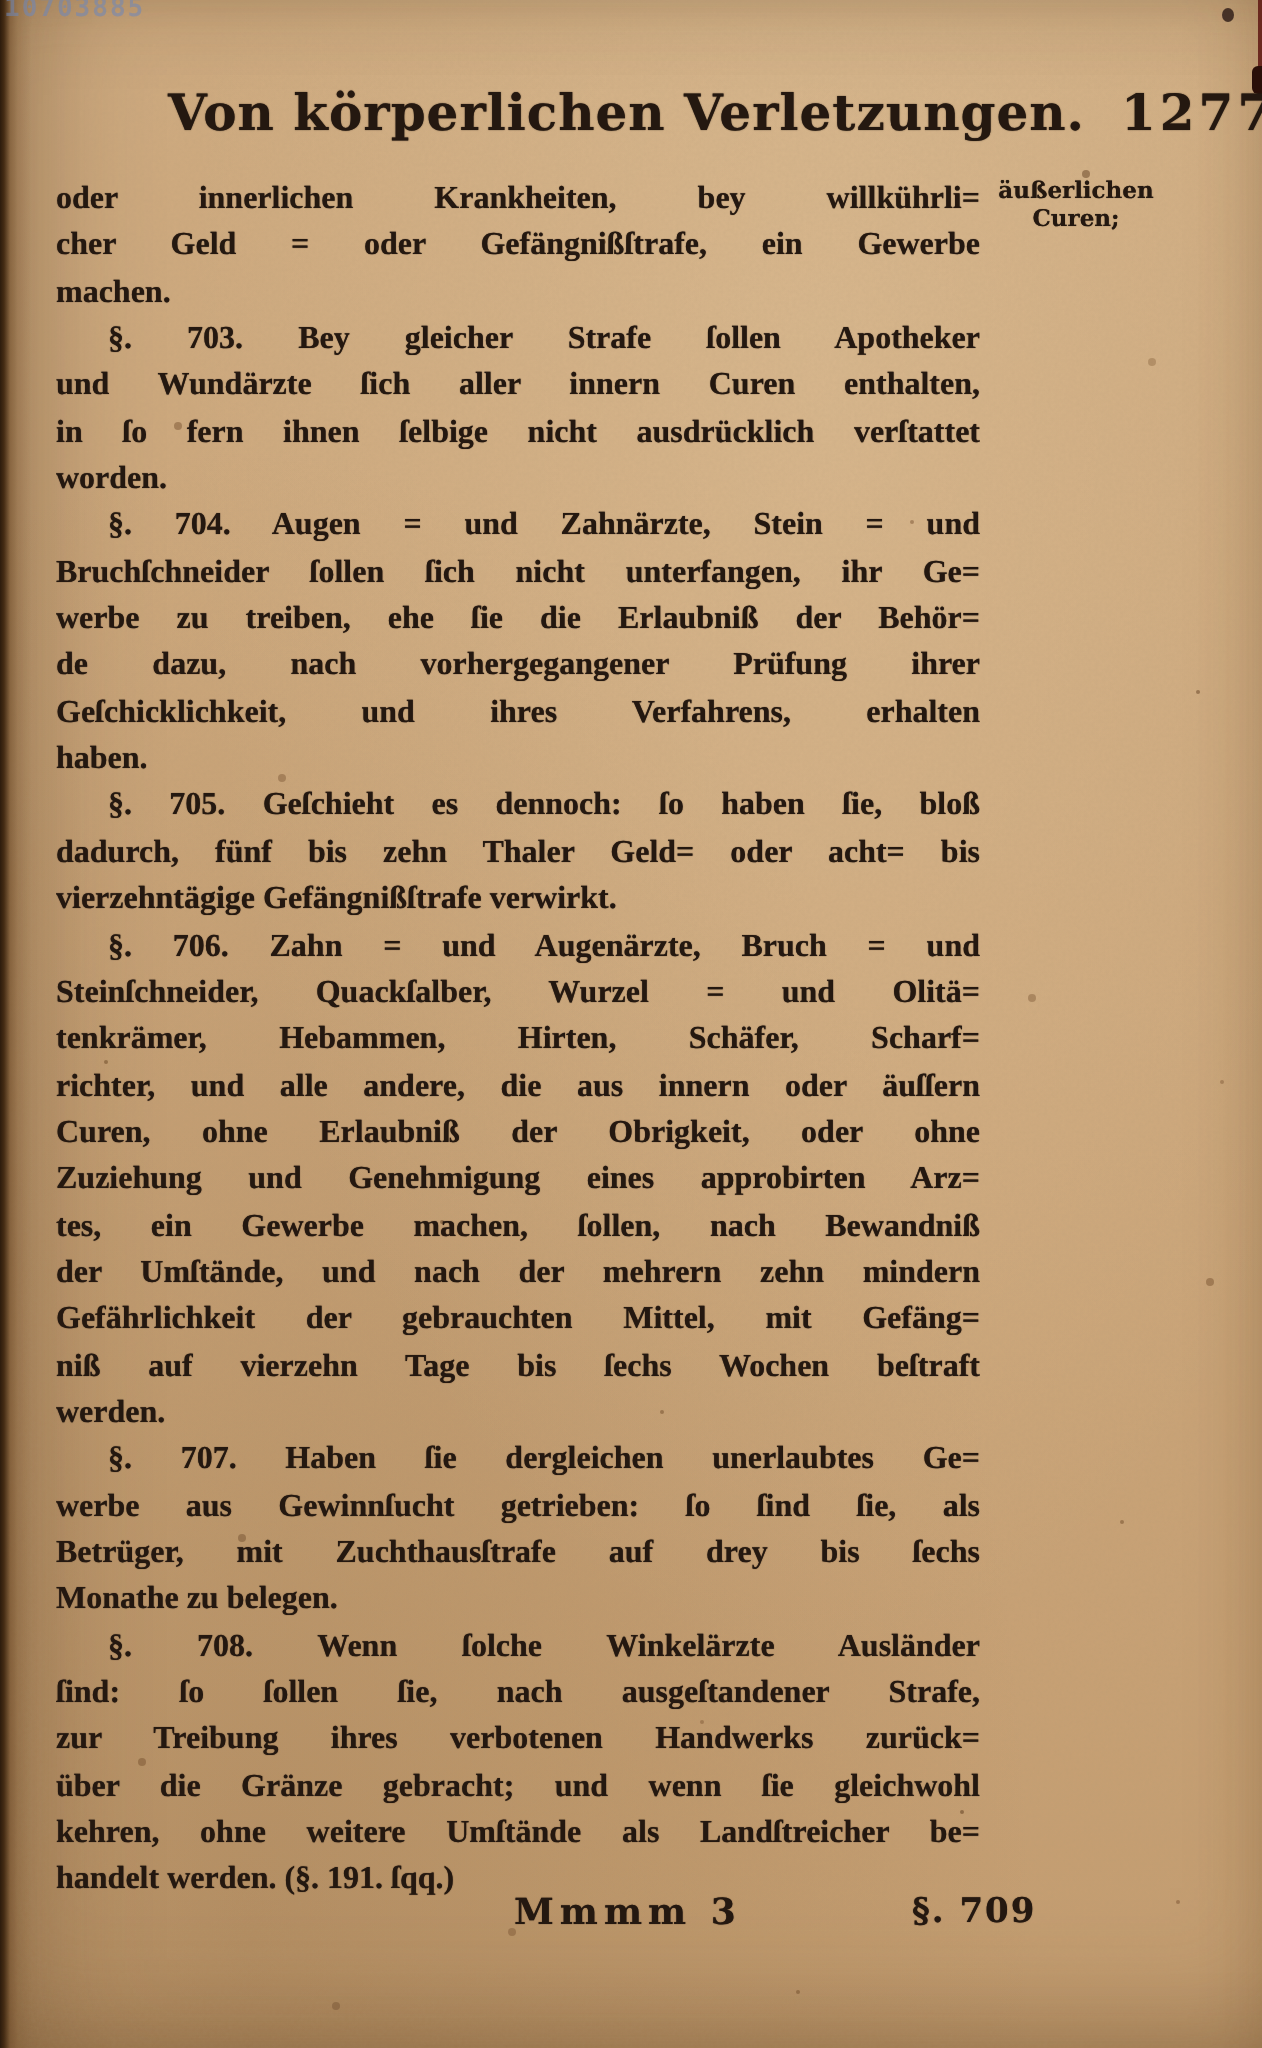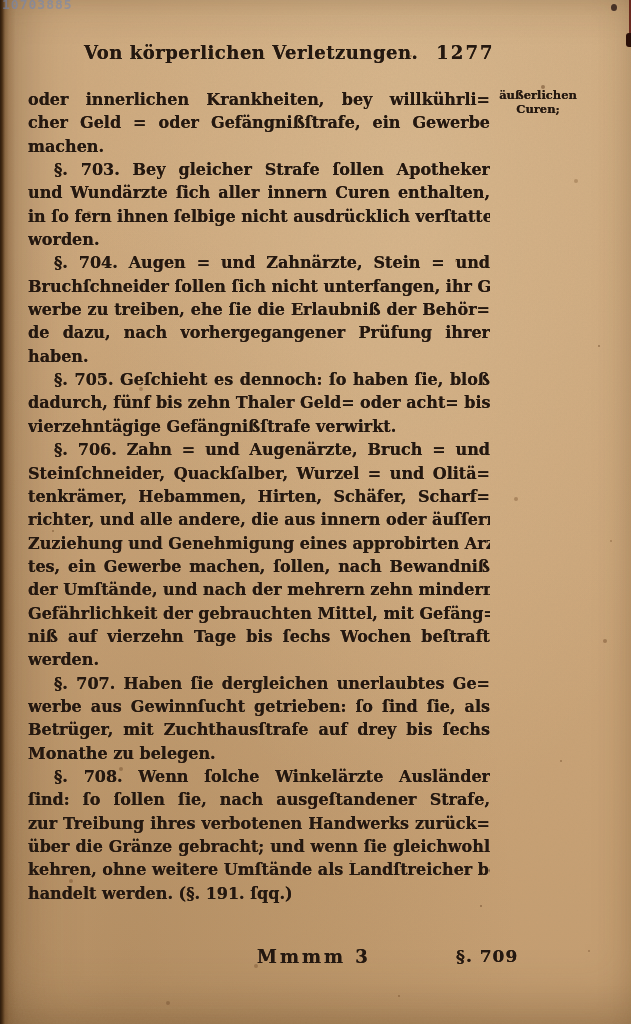--- a/index.html
+++ b/index.html
@@ -42,29 +42,29 @@
   .edge-right-line{position:absolute;right:0;top:0;width:2px;height:46px;
     background:#5d1612;opacity:.85;pointer-events:none;}
   .mark-right-blob{position:absolute;right:0;top:33px;width:5px;height:14px;
     background:#2a0f08;border-radius:3px 0 0 3px;pointer-events:none;}
   .mark-top-right{position:absolute;right:14px;top:4px;width:6px;height:7px;
     background:#32201a;border-radius:50%;opacity:.85;pointer-events:none;}
   .watermark{position:absolute;left:2px;top:-3px;
     font-family:"DejaVu Sans Mono","Liberation Mono",monospace;
     font-size:13px;font-weight:bold;color:rgba(110,135,185,.55);letter-spacing:1px;}
   .header{position:absolute;left:84px;top:42px;width:520px;
-    font-size:18px;font-weight:bold;letter-spacing:.5px;white-space:nowrap;
+    font-size:25px;font-weight:bold;letter-spacing:.5px;white-space:nowrap;
     text-shadow:0 0 .6px rgba(36,24,16,.9);}
   .header .pagenum{margin-left:18px;letter-spacing:2px;}
   .margin-note{position:absolute;left:492px;top:88px;width:92px;
     font-size:11.5px;font-weight:bold;line-height:14px;
     text-shadow:0 0 .4px rgba(36,24,16,.9);text-align:center;}
   .body-block{position:absolute;left:28px;top:88px;width:462px;
     font-size:16px;font-weight:bold;
-    text-shadow:0 0 .5px rgba(36,24,16,.85);}
+    text-shadow:0 0 .5px rgba(36,24,16,.85);font-family:Liberation Serif, serif;}
   .para{margin:0;}
   .para .line{height:23.35px;line-height:23.35px;overflow:hidden;
     text-align:justify;text-align-last:justify;white-space:nowrap;}
   .para .line:last-child{text-align-last:left;}
   .para.indent .line:first-child{text-indent:26px;}
   .footer{position:absolute;left:0;top:946px;width:631px;height:28px;
     font-weight:bold;text-shadow:0 0 .5px rgba(36,24,16,.85);margin-left:44px;}
   .footer .sig{position:absolute;left:213px;font-size:18px;letter-spacing:3px;}
   .footer .catch{position:absolute;left:412px;font-size:17px;letter-spacing:1px;}
 </style>
@@ -108,32 +108,34 @@
         <div class="line">§. 703. Bey gleicher Strafe ſollen Apotheker</div>
         <div class="line">und Wundärzte ſich aller innern Curen enthalten,</div>
         <div class="line">in ſo fern ihnen ſelbige nicht ausdrücklich verſtattet</div>
         <div class="line">worden.</div>
       </div>
     <div class="para indent">
         <div class="line">§. 704. Augen = und Zahnärzte, Stein = und</div>
         <div class="line">Bruchſchneider ſollen ſich nicht unterfangen, ihr Ge=</div>
         <div class="line">werbe zu treiben, ehe ſie die Erlaubniß der Behör=</div>
         <div class="line">de dazu, nach vorhergegangener Prüfung ihrer</div>
+        <div class="line">Geſchicklichkeit, und ihres Verfahrens, erhalten</div>
         <div class="line">haben.</div>
       </div>
     <div class="para indent">
         <div class="line">§. 705. Geſchieht es dennoch: ſo haben ſie, bloß</div>
         <div class="line">dadurch, fünf bis zehn Thaler Geld= oder acht= bis</div>
         <div class="line">vierzehntägige Gefängnißſtrafe verwirkt.</div>
       </div>
     <div class="para indent">
         <div class="line">§. 706. Zahn = und Augenärzte, Bruch = und</div>
         <div class="line">Steinſchneider, Quackſalber, Wurzel = und Olitä=</div>
         <div class="line">tenkrämer, Hebammen, Hirten, Schäfer, Scharf=</div>
         <div class="line">richter, und alle andere, die aus innern oder äuſſern</div>
+        <div class="line">Curen, ohne Erlaubniß der Obrigkeit, oder ohne</div>
         <div class="line">Zuziehung und Genehmigung eines approbirten Arz=</div>
         <div class="line">tes, ein Gewerbe machen, ſollen, nach Bewandniß</div>
         <div class="line">der Umſtände, und nach der mehrern zehn mindern</div>
         <div class="line">Gefährlichkeit der gebrauchten Mittel, mit Gefäng=</div>
         <div class="line">niß auf vierzehn Tage bis ſechs Wochen beſtraft</div>
         <div class="line">werden.</div>
       </div>
     <div class="para indent">
         <div class="line">§. 707. Haben ſie dergleichen unerlaubtes Ge=</div>
         <div class="line">werbe aus Gewinnſucht getrieben: ſo ſind ſie, als</div>

